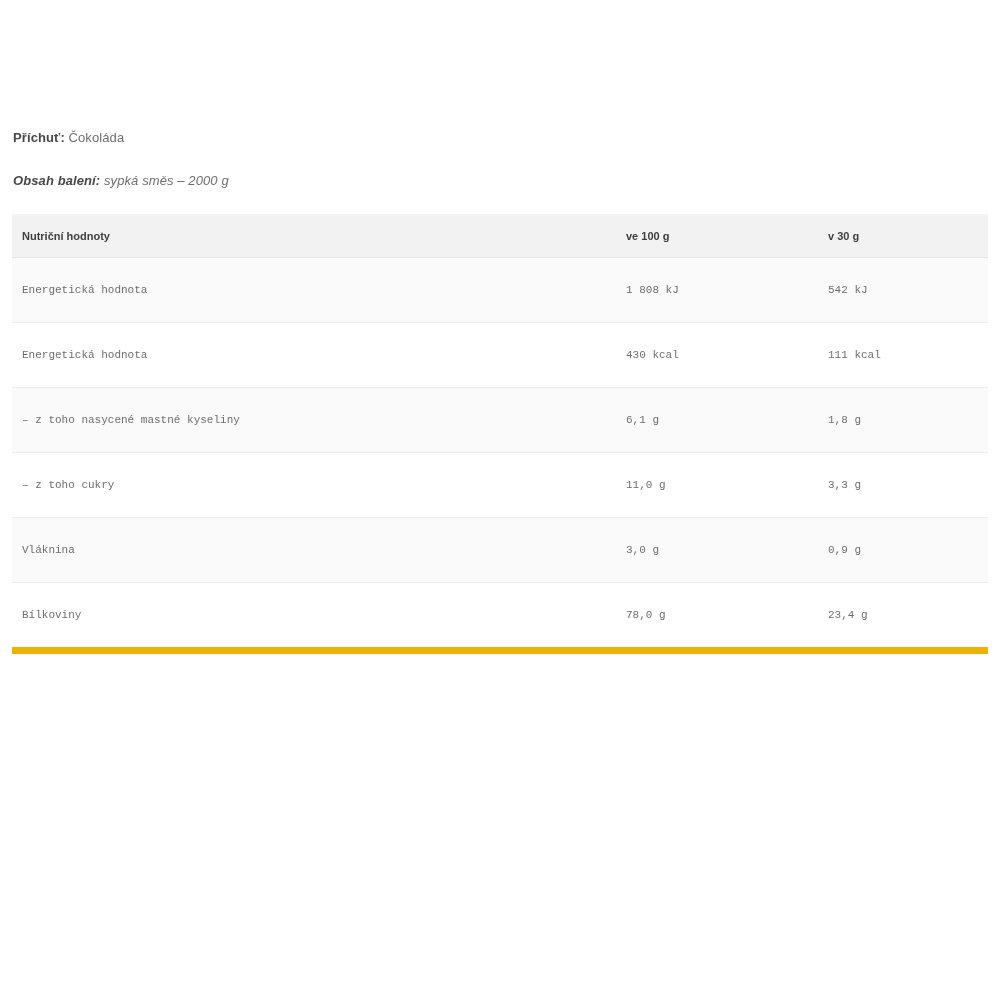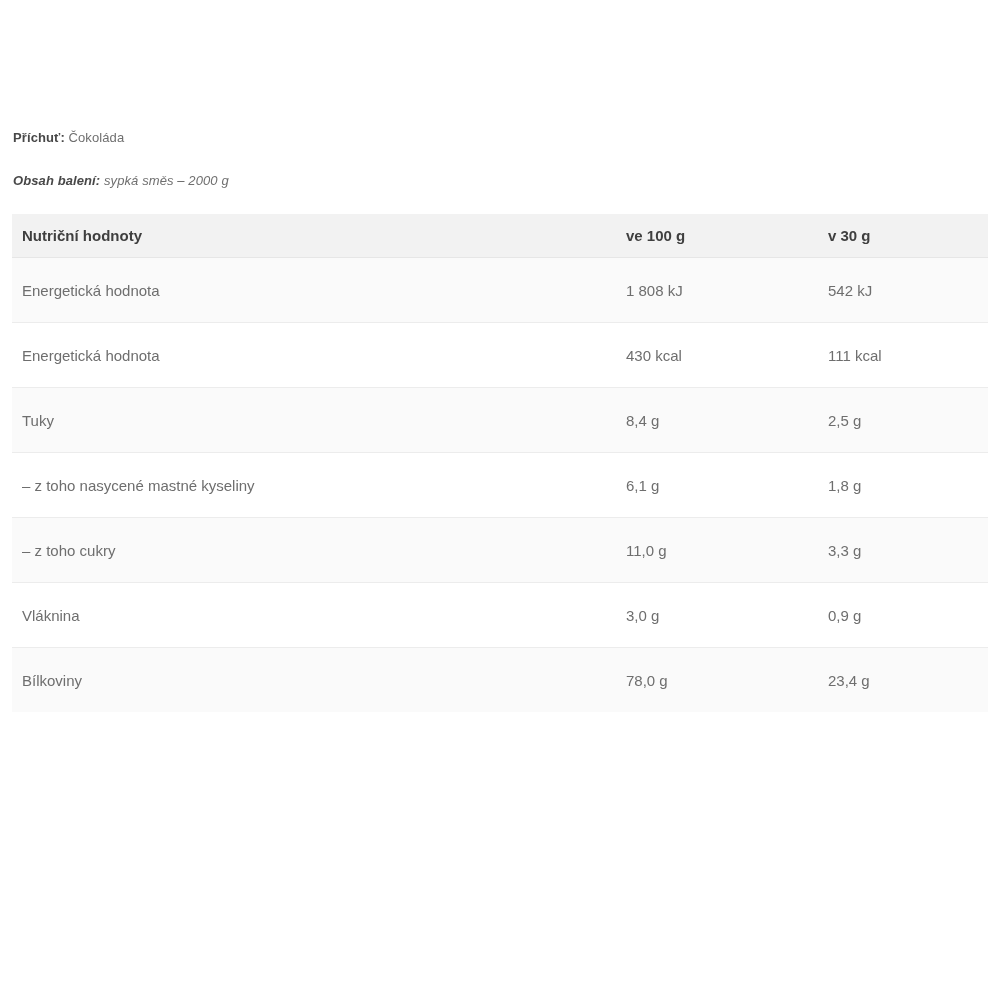--- a/index.html
+++ b/index.html
@@ -33,39 +33,40 @@
   }
   .intro-line .b {
     font-weight: bold;
     color: #484848;
   }
   .intro-line + .intro-line { margin-top: 27px; font-style: italic; }
   .nutrition-table {
     margin-top: 26px;
     width: 100%;
     border-bottom: 7px solid #eab308;
-    font-size: 15px;
+    font-size: 11px;
     color: #6e6e6e;
   }
   .t-row {
     display: grid;
     grid-template-columns: 1fr 202px 186px;
     align-items: center;
   }
   .t-head {
     background: #f2f2f2;
     height: 43px;
     font-weight: bold;
     color: #3f3f3f;
     border-bottom: 1px solid #e6e6e6;
   }
   .t-body .t-row {
     height: 64px;
     border-bottom: 1px solid #ececec;
     background: #ffffff;
+    font-family: Liberation Mono, monospace;
   }
   .t-body .t-row:nth-child(odd) {
     background: #fafafa;
   }
   .t-body .t-row:last-child { border-bottom: none; }
   .cell-label { padding-left: 10px; }
   .cell-val   { padding-left: 26px; }
 </style>
 </head>
 <body>
@@ -94,25 +95,20 @@
             <div class="cell-label">Energetická hodnota</div>
             <div class="cell-val">1 808 kJ</div>
             <div class="cell-val">542 kJ</div>
           </div>
           <div class="t-row">
             <div class="cell-label">Energetická hodnota</div>
             <div class="cell-val">430 kcal</div>
             <div class="cell-val">111 kcal</div>
           </div>
           <div class="t-row">
-            <div class="cell-label">Tuky</div>
-            <div class="cell-val">8,4 g</div>
-            <div class="cell-val">2,5 g</div>
-          </div>
-          <div class="t-row">
             <div class="cell-label">– z toho nasycené mastné kyseliny</div>
             <div class="cell-val">6,1 g</div>
             <div class="cell-val">1,8 g</div>
           </div>
           <div class="t-row">
             <div class="cell-label">– z toho cukry</div>
             <div class="cell-val">11,0 g</div>
             <div class="cell-val">3,3 g</div>
           </div>
           <div class="t-row">

